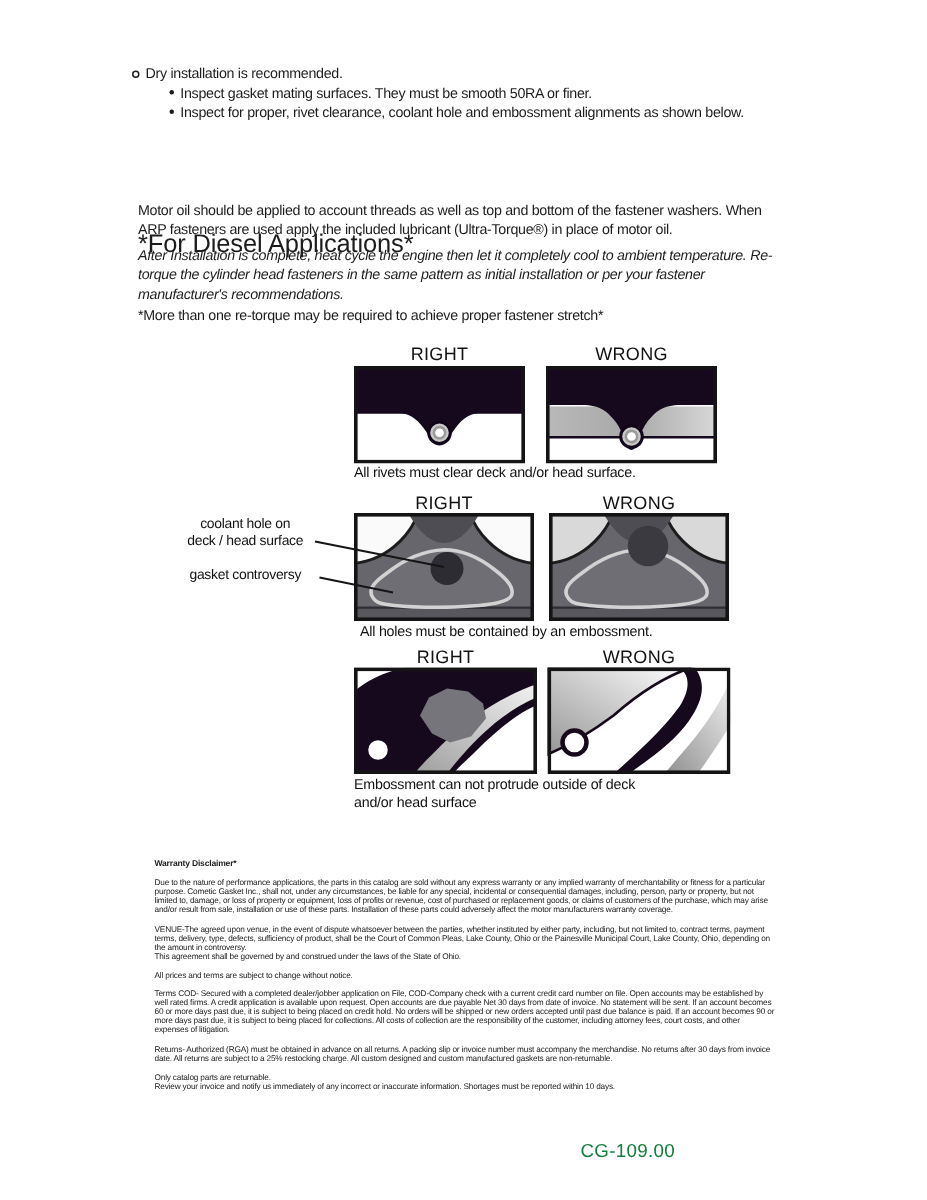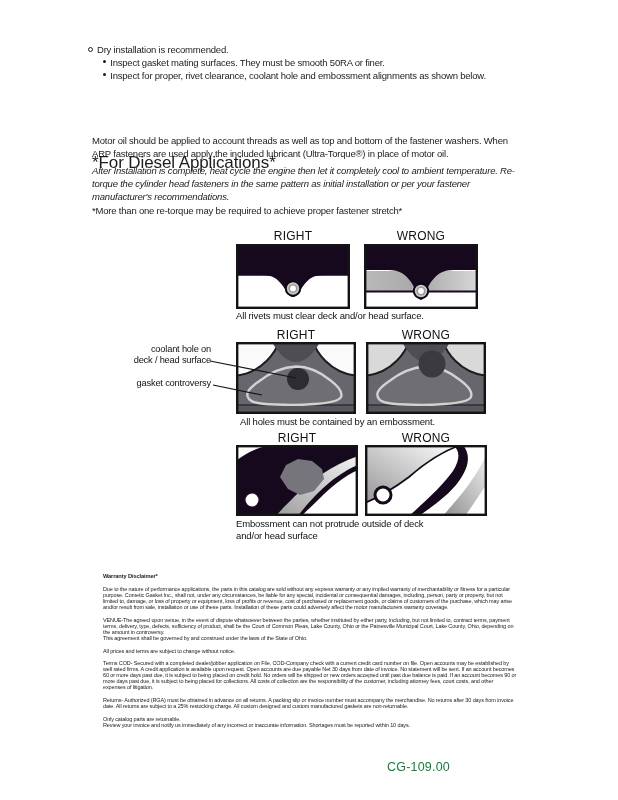--- a/index.html
+++ b/index.html
@@ -11,32 +11,32 @@
   .title{
     left:92px;top:23px;font-size:11.5px;font-weight:bold;letter-spacing:-0.1px;
     text-decoration:underline;text-underline-offset:2px;white-space:nowrap;
   }
   .bullets{left:88px;top:43px;width:430px;font-size:9.5px;letter-spacing:-0.2px;line-height:13px;}
   .b-row{display:flex;align-items:flex-start;}
   .b-dot{
     width:3px;height:3px;border:1px solid #1c1c1c;border-radius:50%;
     margin:4px 4px 0 0;flex:none;background:#fff;
   }
-  .sb-row{display:flex;align-items:flex-start;margin-left:15px;}
+  .sb-row{display:flex;align-items:flex-start;margin-left:25px;}
   .sb-dot{
     width:3.2px;height:3.2px;border-radius:50%;background:#1c1c1c;
     margin:4px 4px 0 0;flex:none;
   }
   .diesel-h{left:92px;top:117px;font-size:17px;font-weight:normal;letter-spacing:-0.1px;margin-top:36px;}
   .para{left:92px;width:425px;font-size:9.5px;letter-spacing:-0.2px;line-height:13px;}
   .p1{top:134px;} .p2{top:164px;font-style:italic;} .pnote{top:204px;}
   .rw-label{font-size:12px;letter-spacing:0.2px;text-align:center;color:#111;}
   .panel{border:none;display:block;}
   .caption{font-size:9.5px;letter-spacing:-0.15px;line-height:11.5px;color:#111;}
-  .callout{font-size:9.3px;letter-spacing:-0.2px;line-height:11px;text-align:right;color:#111;}
+  .callout{font-size:9.3px;letter-spacing:-0.2px;line-height:11px;text-align:center;color:#111;}
   .legal{left:103px;top:573px;width:414px;font-size:5.5px;letter-spacing:-0.12px;line-height:6.1px;color:#222;}
   .legal .lh{font-weight:bold;font-size:5.7px;margin-bottom:7px;}
   .legal p{margin:0 0 6.4px 0;white-space:pre-line;}
   .pagenum{left:387px;top:760px;font-size:12.5px;letter-spacing:0.2px;color:#15803d;}
   svg{display:block;}
 </style>
 </head>
 <body>
 
 <div class="page">

